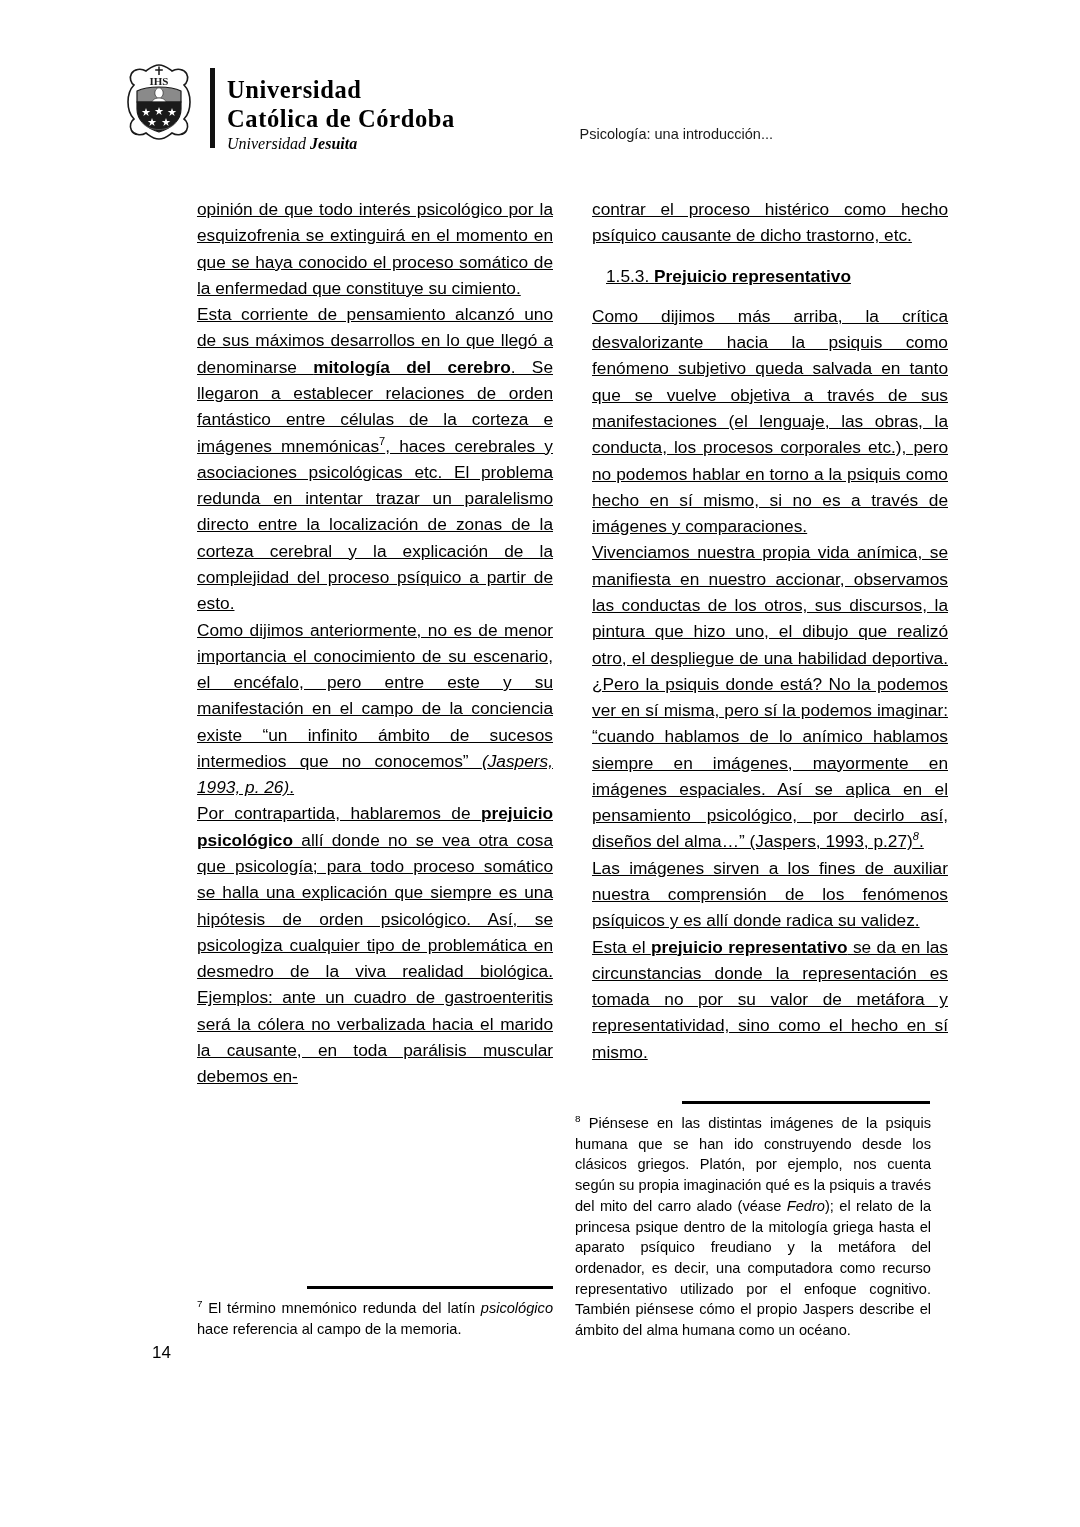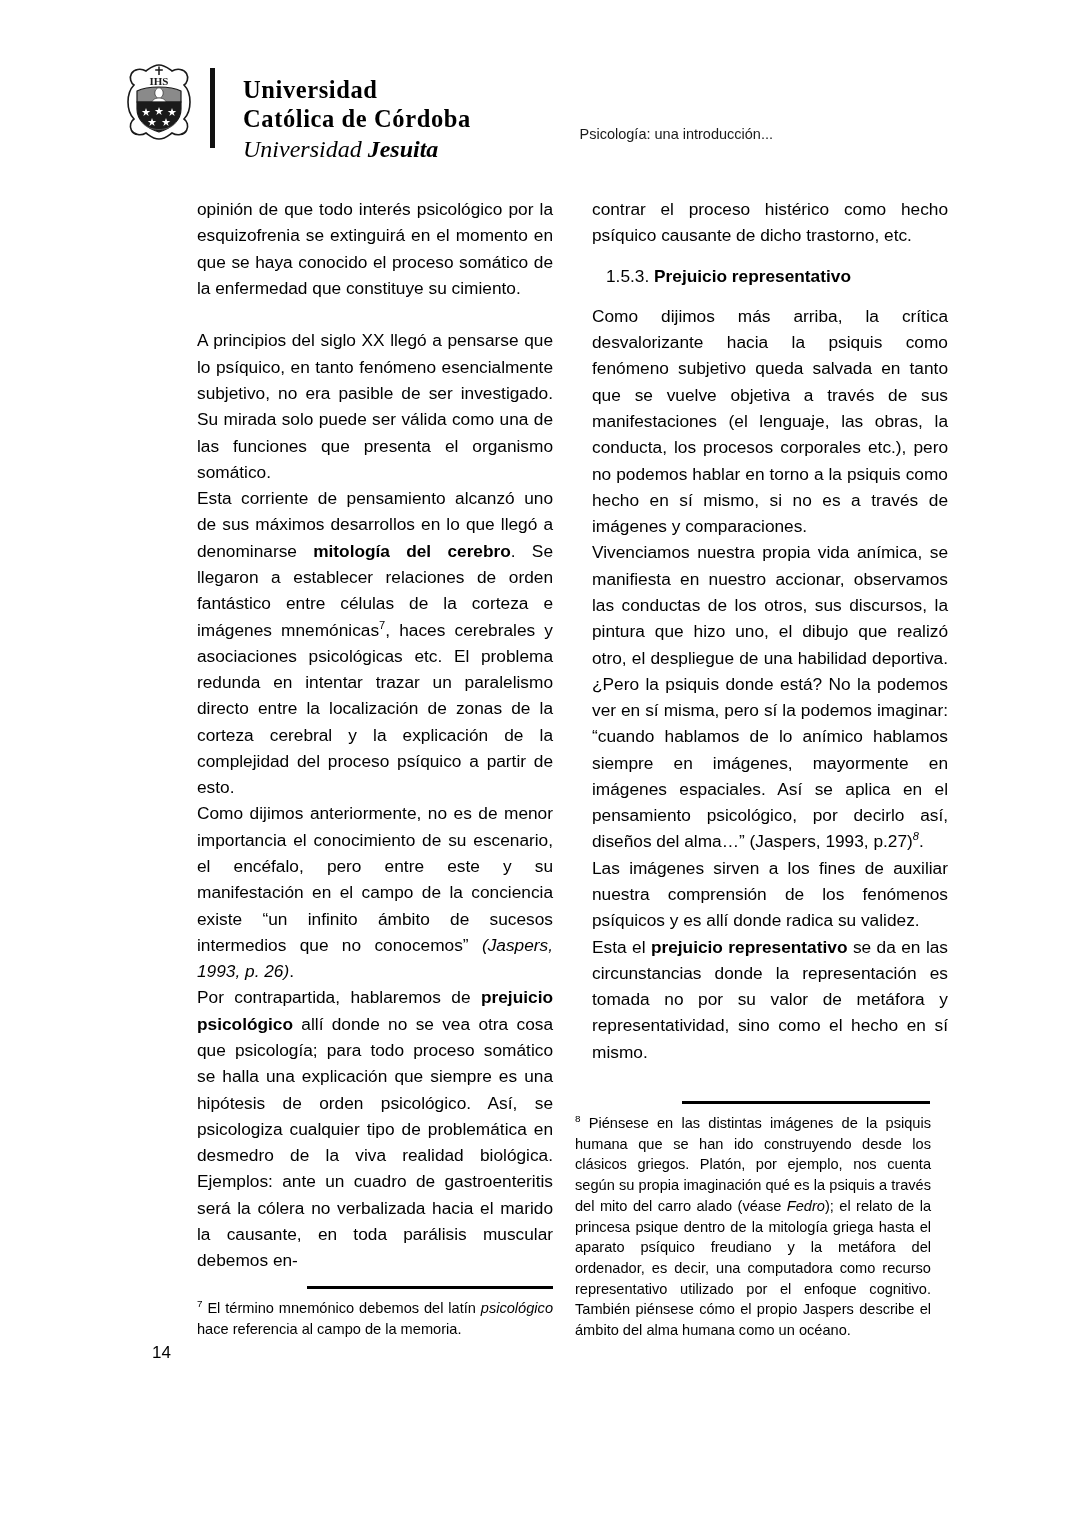--- a/index.html
+++ b/index.html
@@ -38,36 +38,36 @@
   }
   .logo-rule {
     width: 5px;
     height: 80px;
     background: #111111;
     margin-left: 14px;
     margin-top: 6px;
     flex: 0 0 auto;
   }
   .logo-text {
-    margin-left: 28px;
+    margin-left: 12px;
     margin-top: 14px;
     line-height: 1.17;
   }
   .logo-line1, .logo-line2 {
     font-family: "Liberation Serif", serif;
     font-weight: 700;
     font-size: 24.5px;
     letter-spacing: 0.6px;
     color: #000;
     white-space: nowrap;
   }
   .logo-line3 {
     font-family: "Liberation Serif", serif;
     font-style: italic;
-    font-size: 24px;
+    font-size: 16px;
     margin-top: 2px;
     white-space: nowrap;
   }
   .logo-line3 b {
     font-weight: 700;
     font-style: italic;
   }
   .running-head {
     position: absolute;
     right: 145px;
@@ -80,20 +80,21 @@
   
   .col {
     position: absolute;
     top: 196px;
     width: 356px;
     font-size: 17.3px;
     line-height: 1.52;
     text-align: justify;
     text-justify: inter-word;
     color: #000;
+    text-decoration: underline;
   }
   .col-left  { left: 197px; }
   .col-right { left: 592px; }
 
   .col p {
     margin: 0;
     text-align: justify;
   }
   .col p.gap-before { margin-top: 1.52em; }
 
@@ -213,21 +214,20 @@
     </span>
   </div>
 
   <div class="running-head">Psicología: una introducción...</div>
 </div>
 
 <div class="col col-left">
 
   <p>opinión de que todo interés psicológico por la esquizofrenia se extinguirá en el momento en que se haya conocido el proceso somático de la enfermedad que constituye su cimiento.</p>
 
-  <p class="gap-before">A principios del siglo XX llegó a pensarse que lo psíquico, en tanto fenómeno esencialmente subjetivo, no era pasible de ser investigado. Su mirada solo puede ser válida como una de las funciones que presenta el organismo somático.</p>
 
   <p><span>Esta corriente de pensamiento alcanzó uno de sus máximos desarrollos en lo que llegó a denominarse </span><b class="strong">mitología del cerebro</b><span>. Se llegaron a establecer relaciones de orden fantástico entre células de la corteza e imágenes mnemónicas</span><sup class="fn">7</sup><span>, haces cerebrales y asociaciones psicológicas etc. El problema redunda en intentar trazar un paralelismo directo entre la localización de zonas de la corteza cerebral y la explicación de la complejidad del proceso psíquico a partir de esto.</span></p>
 
   <p><span>Como dijimos anteriormente, no es de menor importancia el conocimiento de su escenario, el encéfalo, pero entre este y su manifestación en el campo de la conciencia existe “un infinito ámbito de sucesos intermedios que no conocemos” </span><i class="em">(Jaspers, 1993, p. 26)</i><span>.</span></p>
 
   <p><span>Por contrapartida, hablaremos de </span><b class="strong">prejuicio psicológico</b><span> allí donde no se vea otra cosa que psicología; para todo proceso somático se halla una explicación que siempre es una hipótesis de orden psicológico. Así, se psicologiza cualquier tipo de problemática en desmedro de la viva realidad biológica. Ejemplos: ante un cuadro de gastroenteritis será la cólera no verbalizada hacia el marido la causante, en toda parálisis muscular debemos en-</span></p>
 </div>
 
 <div class="col col-right">
 
@@ -239,21 +239,21 @@
 
   <p><span>Vivenciamos nuestra propia vida anímica, se manifiesta en nuestro accionar, observamos las conductas de los otros, sus discursos, la pintura que hizo uno, el dibujo que realizó otro, el despliegue de una habilidad deportiva. ¿Pero la psiquis donde está? No la podemos ver en sí misma, pero sí la podemos imaginar: “cuando hablamos de lo anímico hablamos siempre en imágenes, mayormente en imágenes espaciales. Así se aplica en el pensamiento psicológico, por decirlo así, diseños del alma…” (Jaspers, 1993, p.27)</span><sup class="fn-it">8</sup><span>.</span></p>
 
   <p>Las imágenes sirven a los fines de auxiliar nuestra comprensión de los fenómenos psíquicos y es allí donde radica su validez.</p>
 
   <p><span>Esta el </span><b class="strong">prejuicio representativo</b><span> se da en las circunstancias donde la representación es tomada no por su valor de metáfora y representatividad, sino como el hecho en sí mismo.</span></p>
 </div>
 
 <div class="footnote-block fn-left">
   <div class="fn-rule fn-rule-left"></div>
-  <div class="fn-text"><span class="marker">7</span><span> El término mnemónico debemos del latín </span><i class="em">psicológico</i><span> hace referencia al campo de la memoria.</span></div>
+  <div class="fn-text"><span class="marker">7</span><span> El término mnemónico redunda del latín </span><i class="em">psicológico</i><span> hace referencia al campo de la memoria.</span></div>
 </div>
 
 <div class="footnote-block fn-right">
   <div class="fn-rule fn-rule-right"></div>
   <div class="fn-text"><span class="marker">8</span><span> Piénsese en las distintas imágenes de la psiquis humana que se han ido construyendo desde los clásicos griegos. Platón, por ejemplo, nos cuenta según su propia imaginación qué es la psiquis a través del mito del carro alado (véase </span><i class="em">Fedro</i><span>); el relato de la princesa psique dentro de la mitología griega hasta el aparato psíquico freudiano y la metáfora del ordenador, es decir, una computadora como recurso representativo utilizado por el enfoque cognitivo. También piénsese cómo el propio Jaspers describe el ámbito del alma humana como un océano.</span></div>
 </div>
 
 <div class="folio">14</div>
 
 </body></html>

